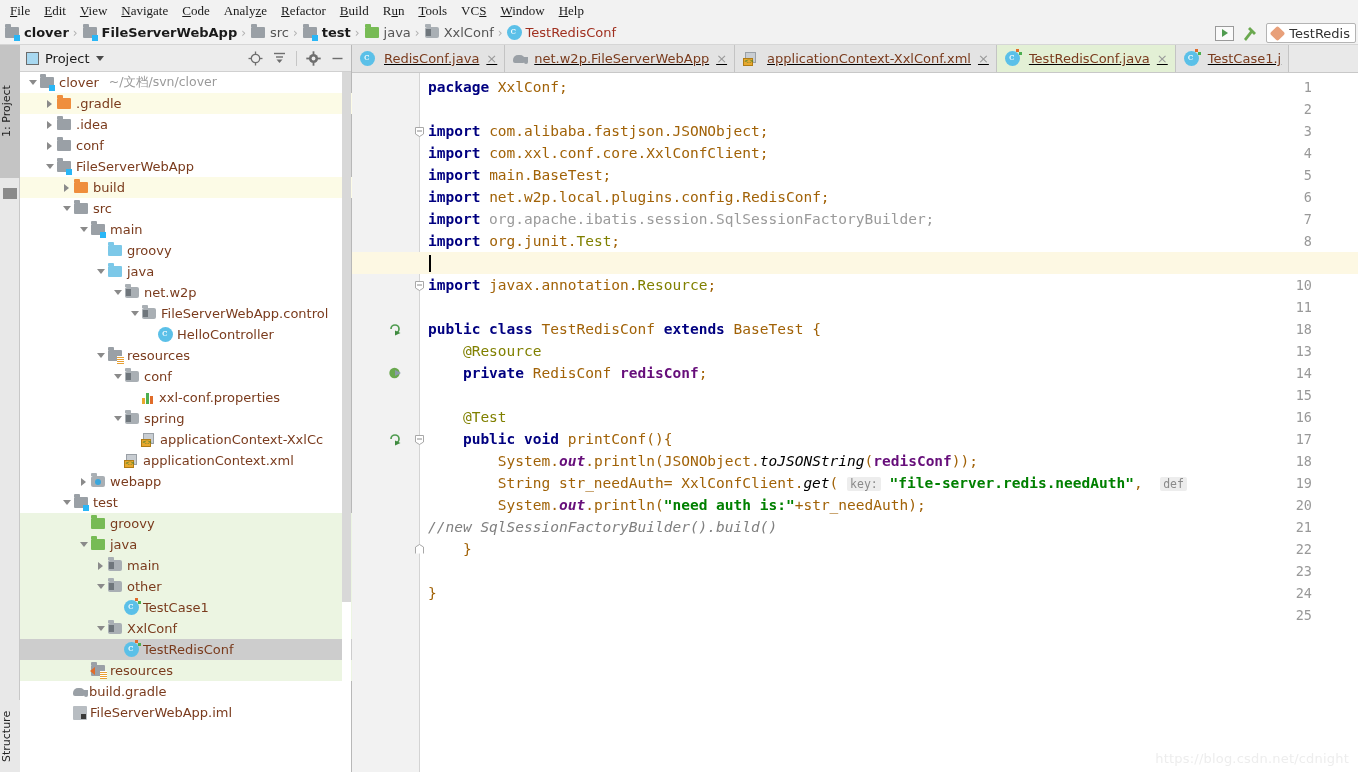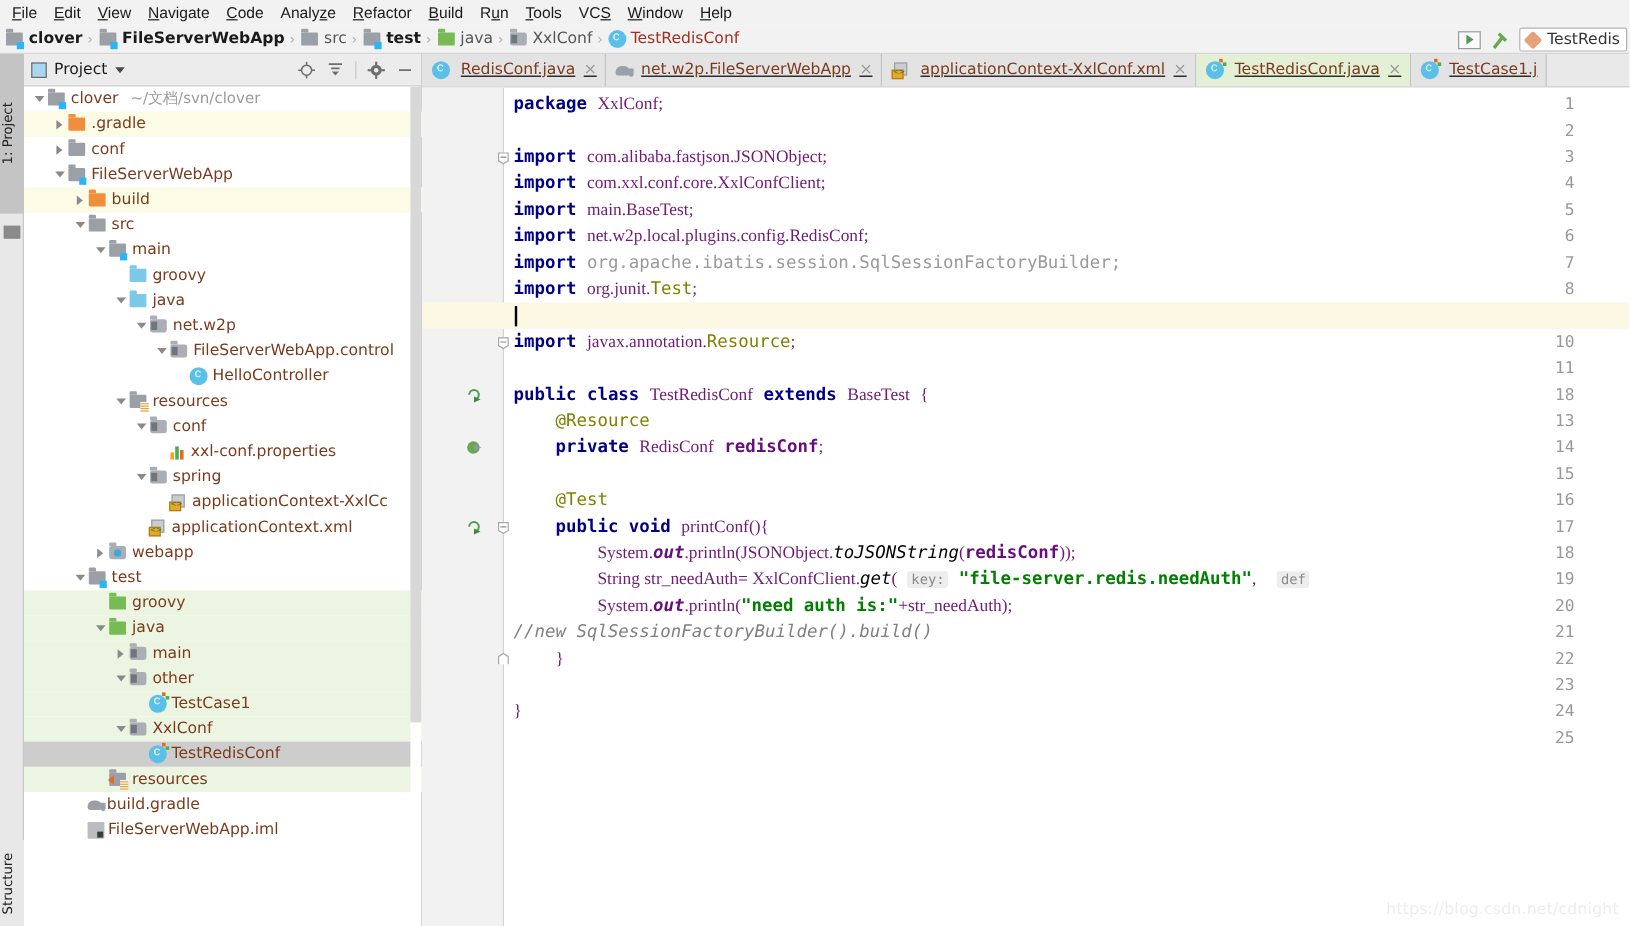--- a/index.html
+++ b/index.html
@@ -12,21 +12,21 @@
   #app { position: relative; width: 1358px; height: 772px; }
 
   
   .menubar {
     position: absolute; top: 0; left: 0; width: 1358px; height: 21px;
     background: #f2f2f2;
     display: flex; align-items: center; padding-left: 3px;
   }
   .menu-item {
     font-size: 13px; color: #1a1a1a; padding: 0 7px; line-height: 21px;
-    font-family: Liberation Sans, sans-serif;
+    font-family: Liberation Serif, serif;
   }
   .menu-item .mn { text-decoration: underline; }
 
   
   .breadcrumb {
     position: absolute; top: 21px; left: 0; width: 1358px; height: 24px;
     background: #f2f2f2;
     display: flex; align-items: center; padding-left: 4px;
     border-bottom: 1px solid #d6d6d6;
   }
@@ -177,21 +177,21 @@
   .code {
     position: absolute; left: 68px; top: 0; width: 938px; height: 699px;
     font-family: "DejaVu Sans Mono", monospace; font-size: 14.5px;
     white-space: pre;
   }
   .cline { position: absolute; left: 8px; height: 22px; line-height: 22px; white-space: pre; }
   .lhl { position: absolute; left: 0; width: 1006px; height: 22px; background: #fdf8e3; }
   .caret { position: absolute; width: 1.5px; height: 17px; background: #000; }
 
   .k  { color: #000080; font-weight: bold; }           
-  .t  { color: #701a75; font-family: Liberation Serif, serif; }                               
+  .t  { color: #a16207; }                               
   .s  { color: #008000; font-weight: bold; }            
   .an { color: #808000; }                               
   .fl { color: #660e7a; font-weight: bold; }            
   .st { color: #660e7a; font-weight: bold; font-style: italic; } 
   .sm { color: #000000; font-style: italic; }           
   .cm { color: #808080; font-style: italic; }           
   .gr { color: #9a9a9a; }                               
   .hint {
     background: #ededed; color: #8a8a8a; font-size: 11.5px; border-radius: 2px;
     padding: 0 3px; font-family: "DejaVu Sans Mono", monospace;
@@ -345,20 +345,30 @@
         </div>
         <div class="trow hl-yellow">
           <span style="width: 23px; flex: 0 0 auto;"></span>
           <span class="arrow-slot">
             <span class="arrow-r"></span>
           </span>
           <span class="ticon">
             <span class="f orange"></span>
           </span>
           <span class="tlabel">.gradle</span>
+        </div>
+        <div class="trow">
+          <span style="width: 23px; flex: 0 0 auto;"></span>
+          <span class="arrow-slot">
+            <span class="arrow-r"></span>
+          </span>
+          <span class="ticon">
+            <span class="f grey"></span>
+          </span>
+          <span class="tlabel">.idea</span>
         </div>
         <div class="trow">
           <span style="width: 23px; flex: 0 0 auto;"></span>
           <span class="arrow-slot">
             <span class="arrow-r"></span>
           </span>
           <span class="ticon">
             <span class="f grey"></span>
           </span>
           <span class="tlabel">conf</span>

